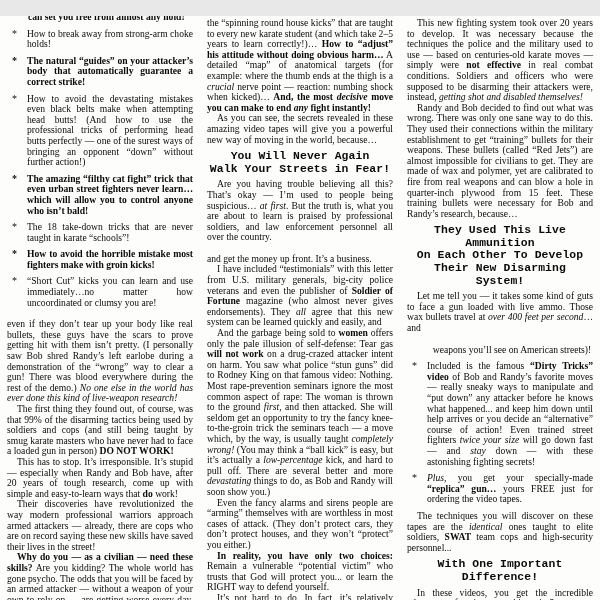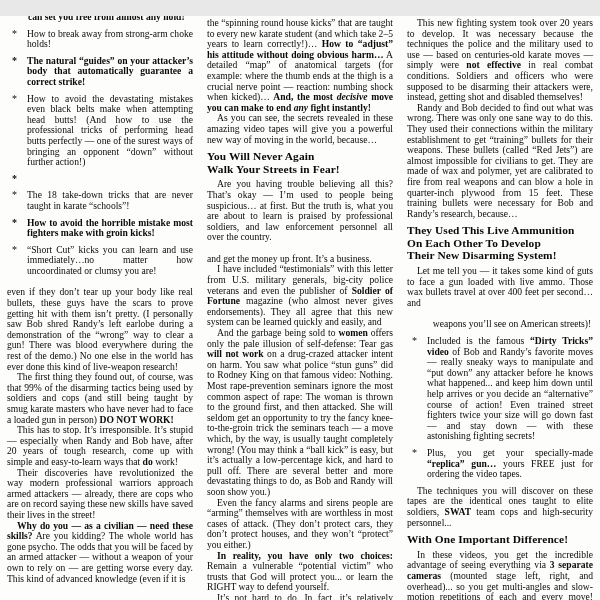--- a/index.html
+++ b/index.html
@@ -34,29 +34,30 @@
   .bullet { display: flex; margin: 6px 0; }
   .bullet .star {
     flex: none; width: 15px;
     padding-left: 5px;
     font-size: 10px;
     text-align: left;
   }
   .bullet .bt { flex: 1; text-align: justify; }
   .bullet.bold { font-weight: bold; }
   .headline {
-    font-family: Liberation Serif, serif;
+    font-family: Liberation Mono, monospace;
     font-weight: bold;
     font-size: 11.4px;
     line-height: 12.6px;
+    text-align: center;
     margin: 5px 0 4px 0;
     letter-spacing: 0.1px;
   }
   .sb  { font-weight: bold; }
-  .si  { }
+  .si  { font-style: italic; }
   .sbi { font-weight: bold; font-style: italic; }
 </style>
 </head>
 <body>
 
 <div class="page">
   <div class="cols">
     <div class="col col-0">
         <p class="para lead-clip"><span class="sb">can set you free from almost any hold!</span></p>
         <div class="bullet">
@@ -66,20 +67,21 @@
         <div class="bullet bold">
           <span class="star">*</span>
           <span class="bt">The natural “guides” on your attacker’s body that automatically guarantee a correct strike!</span>
         </div>
         <div class="bullet">
           <span class="star">*</span>
           <span class="bt">How to avoid the devastating mistakes even black belts make when attempting head butts! (And how to use the professional tricks of performing head butts perfectly — one of the surest ways of bringing an opponent “down” without further action!)</span>
         </div>
         <div class="bullet bold">
           <span class="star">*</span>
+          <span class="bt">The amazing “filthy cat fight” trick that even urban street fighters never learn… which will allow you to control anyone who isn’t bald!</span>
         </div>
         <div class="bullet">
           <span class="star">*</span>
           <span class="bt">The 18 take-down tricks that are never taught in karate “schools”!</span>
         </div>
         <div class="bullet bold">
           <span class="star">*</span>
           <span class="bt">How to avoid the horrible mistake most fighters make with groin kicks!</span>
         </div>
         <div class="bullet">

